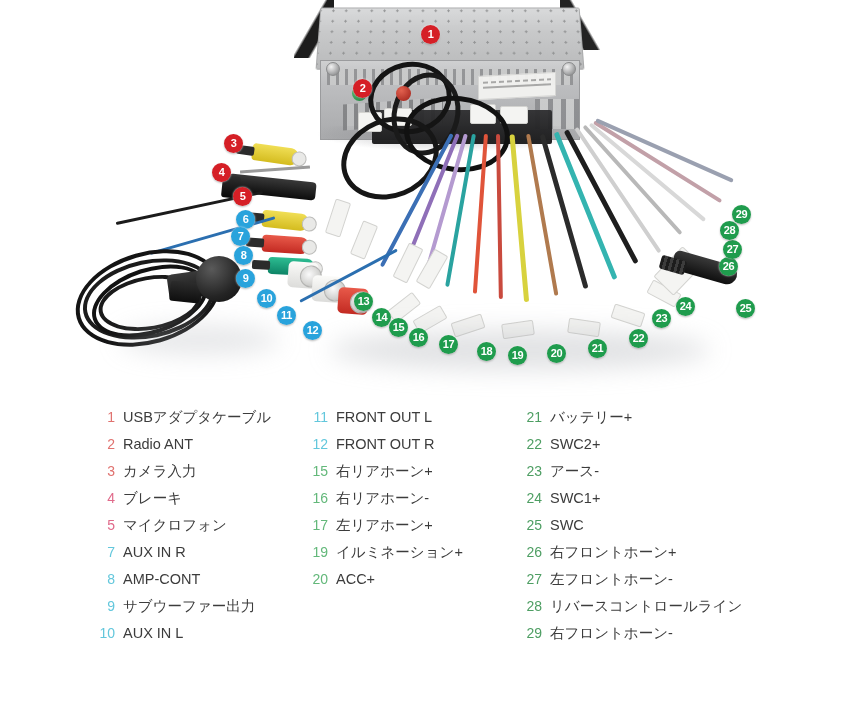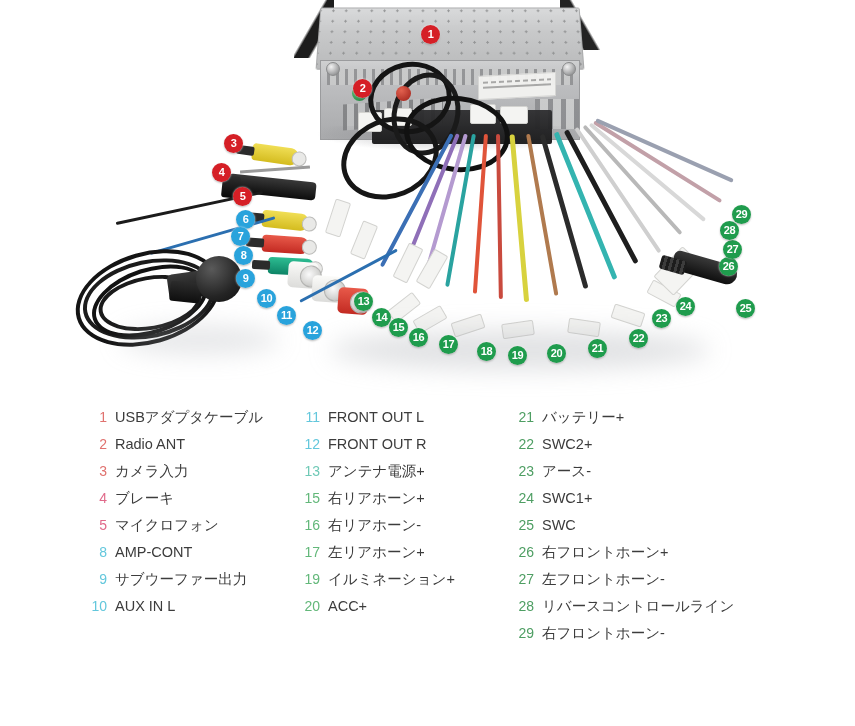--- a/index.html
+++ b/index.html
@@ -130,21 +130,21 @@
     font-family:"Liberation Sans",sans-serif;letter-spacing:-.4px;
   }
   .mk.red{background:#d51f26;}
   .mk.blue{background:#29a3dc;}
   .mk.green{background:#1f9c4d;}
 
   
   #legend{
     position:absolute;left:0;top:404px;width:855px;height:296px;
   }
-  .lcol{position:absolute;top:0;}
+  .lcol{position:absolute;top:0;margin-left:8px;}
   .lrow{height:27px;line-height:27px;white-space:nowrap;}
   .lnum{
     display:inline-block;width:22px;text-align:right;margin-right:8px;
     font-size:14px;vertical-align:top;
   }
   .ltxt{
     display:inline-block;font-size:14.5px;color:#3c3c3c;vertical-align:top;
   }
   .n-red{color:#e0726f;}
   .n-pink{color:#e06a8a;}
@@ -285,28 +285,28 @@
     </div>
 </div>
 
 <div id="legend">
     <div class="lcol" style="left: 85px;">
       <div class="lrow"><span class="lnum n-red">1</span><span class="ltxt">USBアダプタケーブル</span></div>
       <div class="lrow"><span class="lnum n-red">2</span><span class="ltxt">Radio ANT</span></div>
       <div class="lrow"><span class="lnum n-red">3</span><span class="ltxt">カメラ入力</span></div>
       <div class="lrow"><span class="lnum n-pink">4</span><span class="ltxt">ブレーキ</span></div>
       <div class="lrow"><span class="lnum n-pink">5</span><span class="ltxt">マイクロフォン</span></div>
+      <div class="lrow"><span class="lnum n-cyan">7</span><span class="ltxt">AUX IN R</span></div>
       <div class="lrow"><span class="lnum n-cyan">8</span><span class="ltxt">AMP-CONT</span></div>
       <div class="lrow"><span class="lnum n-cyan">9</span><span class="ltxt">サブウーファー出力</span></div>
       <div class="lrow"><span class="lnum n-cyan">10</span><span class="ltxt">AUX IN L</span></div>
     </div>
     <div class="lcol" style="left: 298px;">
       <div class="lrow"><span class="lnum n-cyan">11</span><span class="ltxt">FRONT OUT L</span></div>
       <div class="lrow"><span class="lnum n-cyan">12</span><span class="ltxt">FRONT OUT R</span></div>
-      <div class="lrow"><span class="lnum n-teal">13</span><span class="ltxt">アンテナ電源+</span></div>
       <div class="lrow"><span class="lnum n-green">15</span><span class="ltxt">右リアホーン+</span></div>
       <div class="lrow"><span class="lnum n-green">16</span><span class="ltxt">右リアホーン-</span></div>
       <div class="lrow"><span class="lnum n-green">17</span><span class="ltxt">左リアホーン+</span></div>
       <div class="lrow"><span class="lnum n-green">19</span><span class="ltxt">イルミネーション+</span></div>
       <div class="lrow"><span class="lnum n-green">20</span><span class="ltxt">ACC+</span></div>
     </div>
     <div class="lcol" style="left: 512px;">
       <div class="lrow"><span class="lnum n-dgreen">21</span><span class="ltxt">バッテリー+</span></div>
       <div class="lrow"><span class="lnum n-dgreen">22</span><span class="ltxt">SWC2+</span></div>
       <div class="lrow"><span class="lnum n-dgreen">23</span><span class="ltxt">アース-</span></div>

